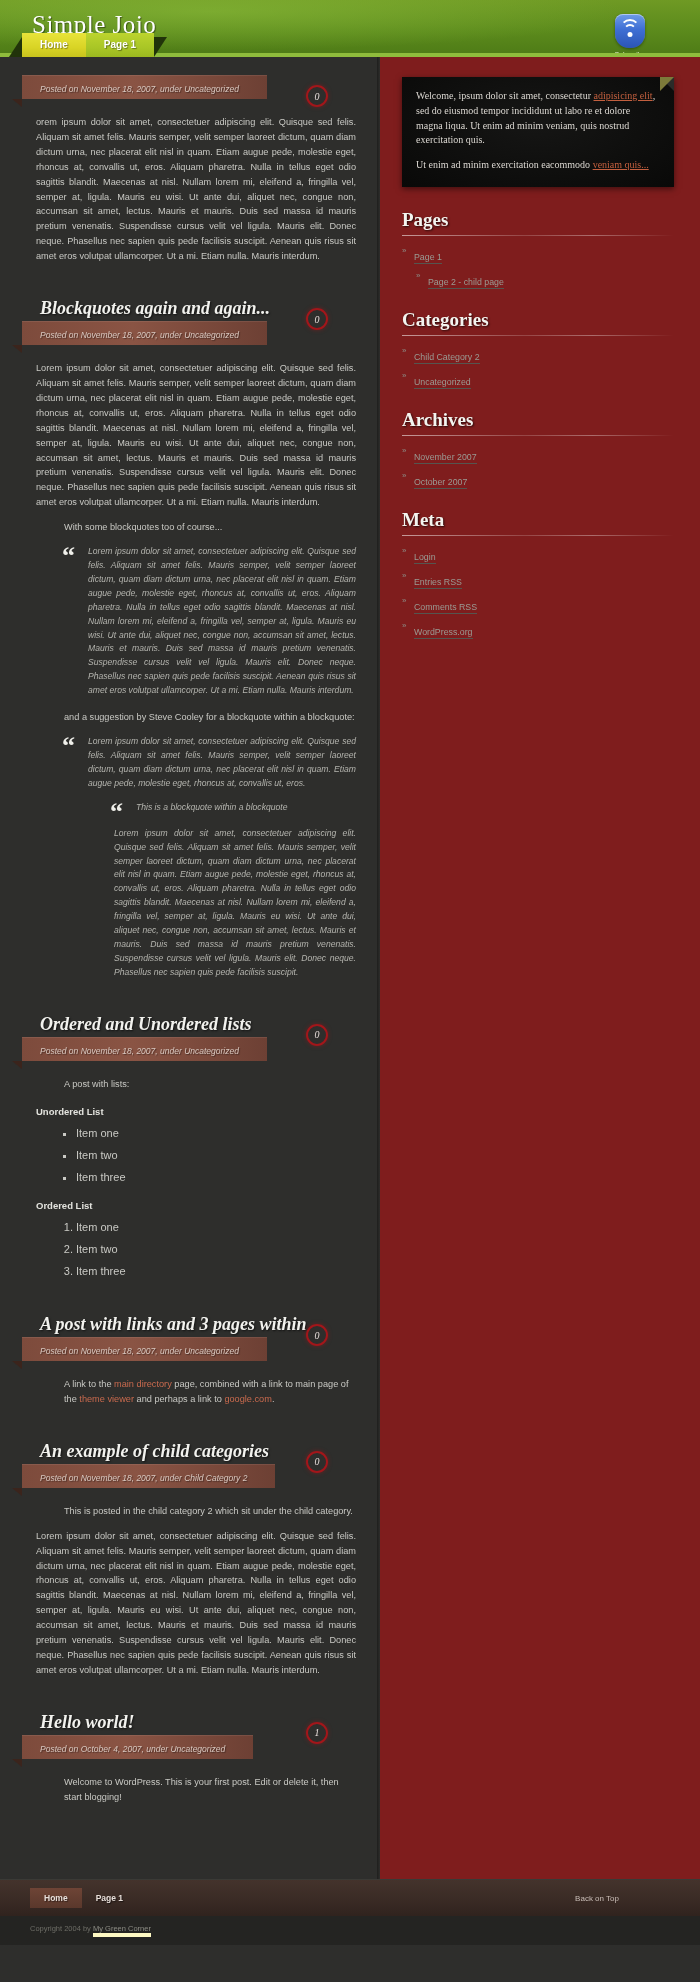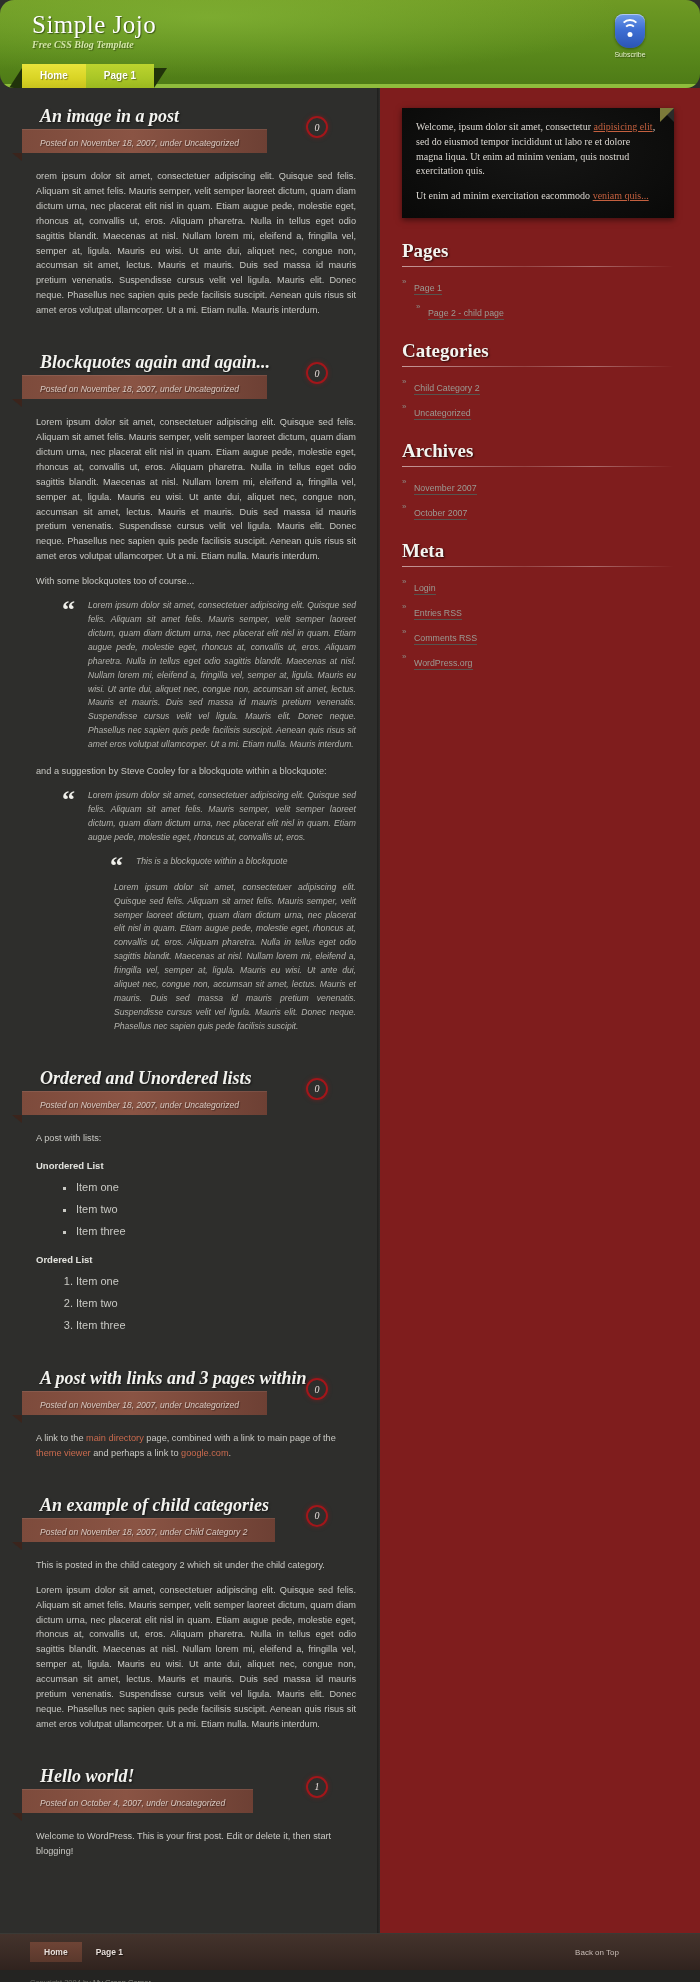--- a/index.html
+++ b/index.html
@@ -13,27 +13,26 @@
     width: 700px;
     min-height: 1982px;
     position: relative;
     background: #2e2e2c;
     overflow: hidden;
   }
 
   
   .header {
     position: relative;
-    height: 88px;
+    height: 57px;
     background: #5e8c1e;
     background-image:
       radial-gradient(ellipse at 30% 20%, rgba(140,190,60,0.55) 0%, rgba(140,190,60,0) 60%),
       linear-gradient(to bottom, #6f9a24 0%, #5b8a1c 55%, #4d7a16 100%);
     overflow: hidden;
-    border-radius: 14px;
   }
   .header:after {
     content:"";
     position:absolute; left:0; right:0; bottom:0; height:4px;
     background: #8fbc3c;
   }
   .brand {
     position: absolute;
     left: 32px; top: 12px;
   }
@@ -198,21 +197,21 @@
     cursor: pointer;
   }
   .post-body { margin-top: 10px; }
   .post-body p {
     font-size: 9.2px;
     line-height: 1.62;
     color: #c9c9c4;
     margin: 0 0 10px 0;
     text-align: justify;
   }
-  .post-body p.nojust { text-align: left; }
+  .post-body p.nojust { text-align: left; margin-left: 28px; }
   .post-body a { color: #c96a4e; text-decoration: none; }
   .post-body h4 {
     font-size: 9.5px;
     color: #e3e3de;
     margin: 14px 0 8px 0;
   }
   .post-body ul, .post-body ol {
     margin: 4px 0 14px 0;
     padding-left: 40px;
   }
@@ -384,21 +383,20 @@
       <div class="nav-item plain">Page 1</div>
     </div>
   </div>
 
   <div class="wrap">
 
     <div class="content">
 
       <div class="post">
         <div class="comment-bubble">0</div>
-        <h2 class="post-title">An image in a post</h2>
         <div class="post-meta-bar">
           <span class="post-meta">Posted on November 18, 2007, under </span><span class="post-meta cat">Uncategorized</span>
         </div>
         <div class="post-body">
           <p>orem ipsum dolor sit amet, consectetuer adipiscing elit. Quisque sed felis. Aliquam sit amet felis. Mauris semper, velit semper laoreet dictum, quam diam dictum urna, nec placerat elit nisl in quam. Etiam augue pede, molestie eget, rhoncus at, convallis ut, eros. Aliquam pharetra. Nulla in tellus eget odio sagittis blandit. Maecenas at nisl. Nullam lorem mi, eleifend a, fringilla vel, semper at, ligula. Mauris eu wisi. Ut ante dui, aliquet nec, congue non, accumsan sit amet, lectus. Mauris et mauris. Duis sed massa id mauris pretium venenatis. Suspendisse cursus velit vel ligula. Mauris elit. Donec neque. Phasellus nec sapien quis pede facilisis suscipit. Aenean quis risus sit amet eros volutpat ullamcorper. Ut a mi. Etiam nulla. Mauris interdum.</p>
         </div>
       </div>
 
       <div class="post">
         <div class="comment-bubble">0</div>

